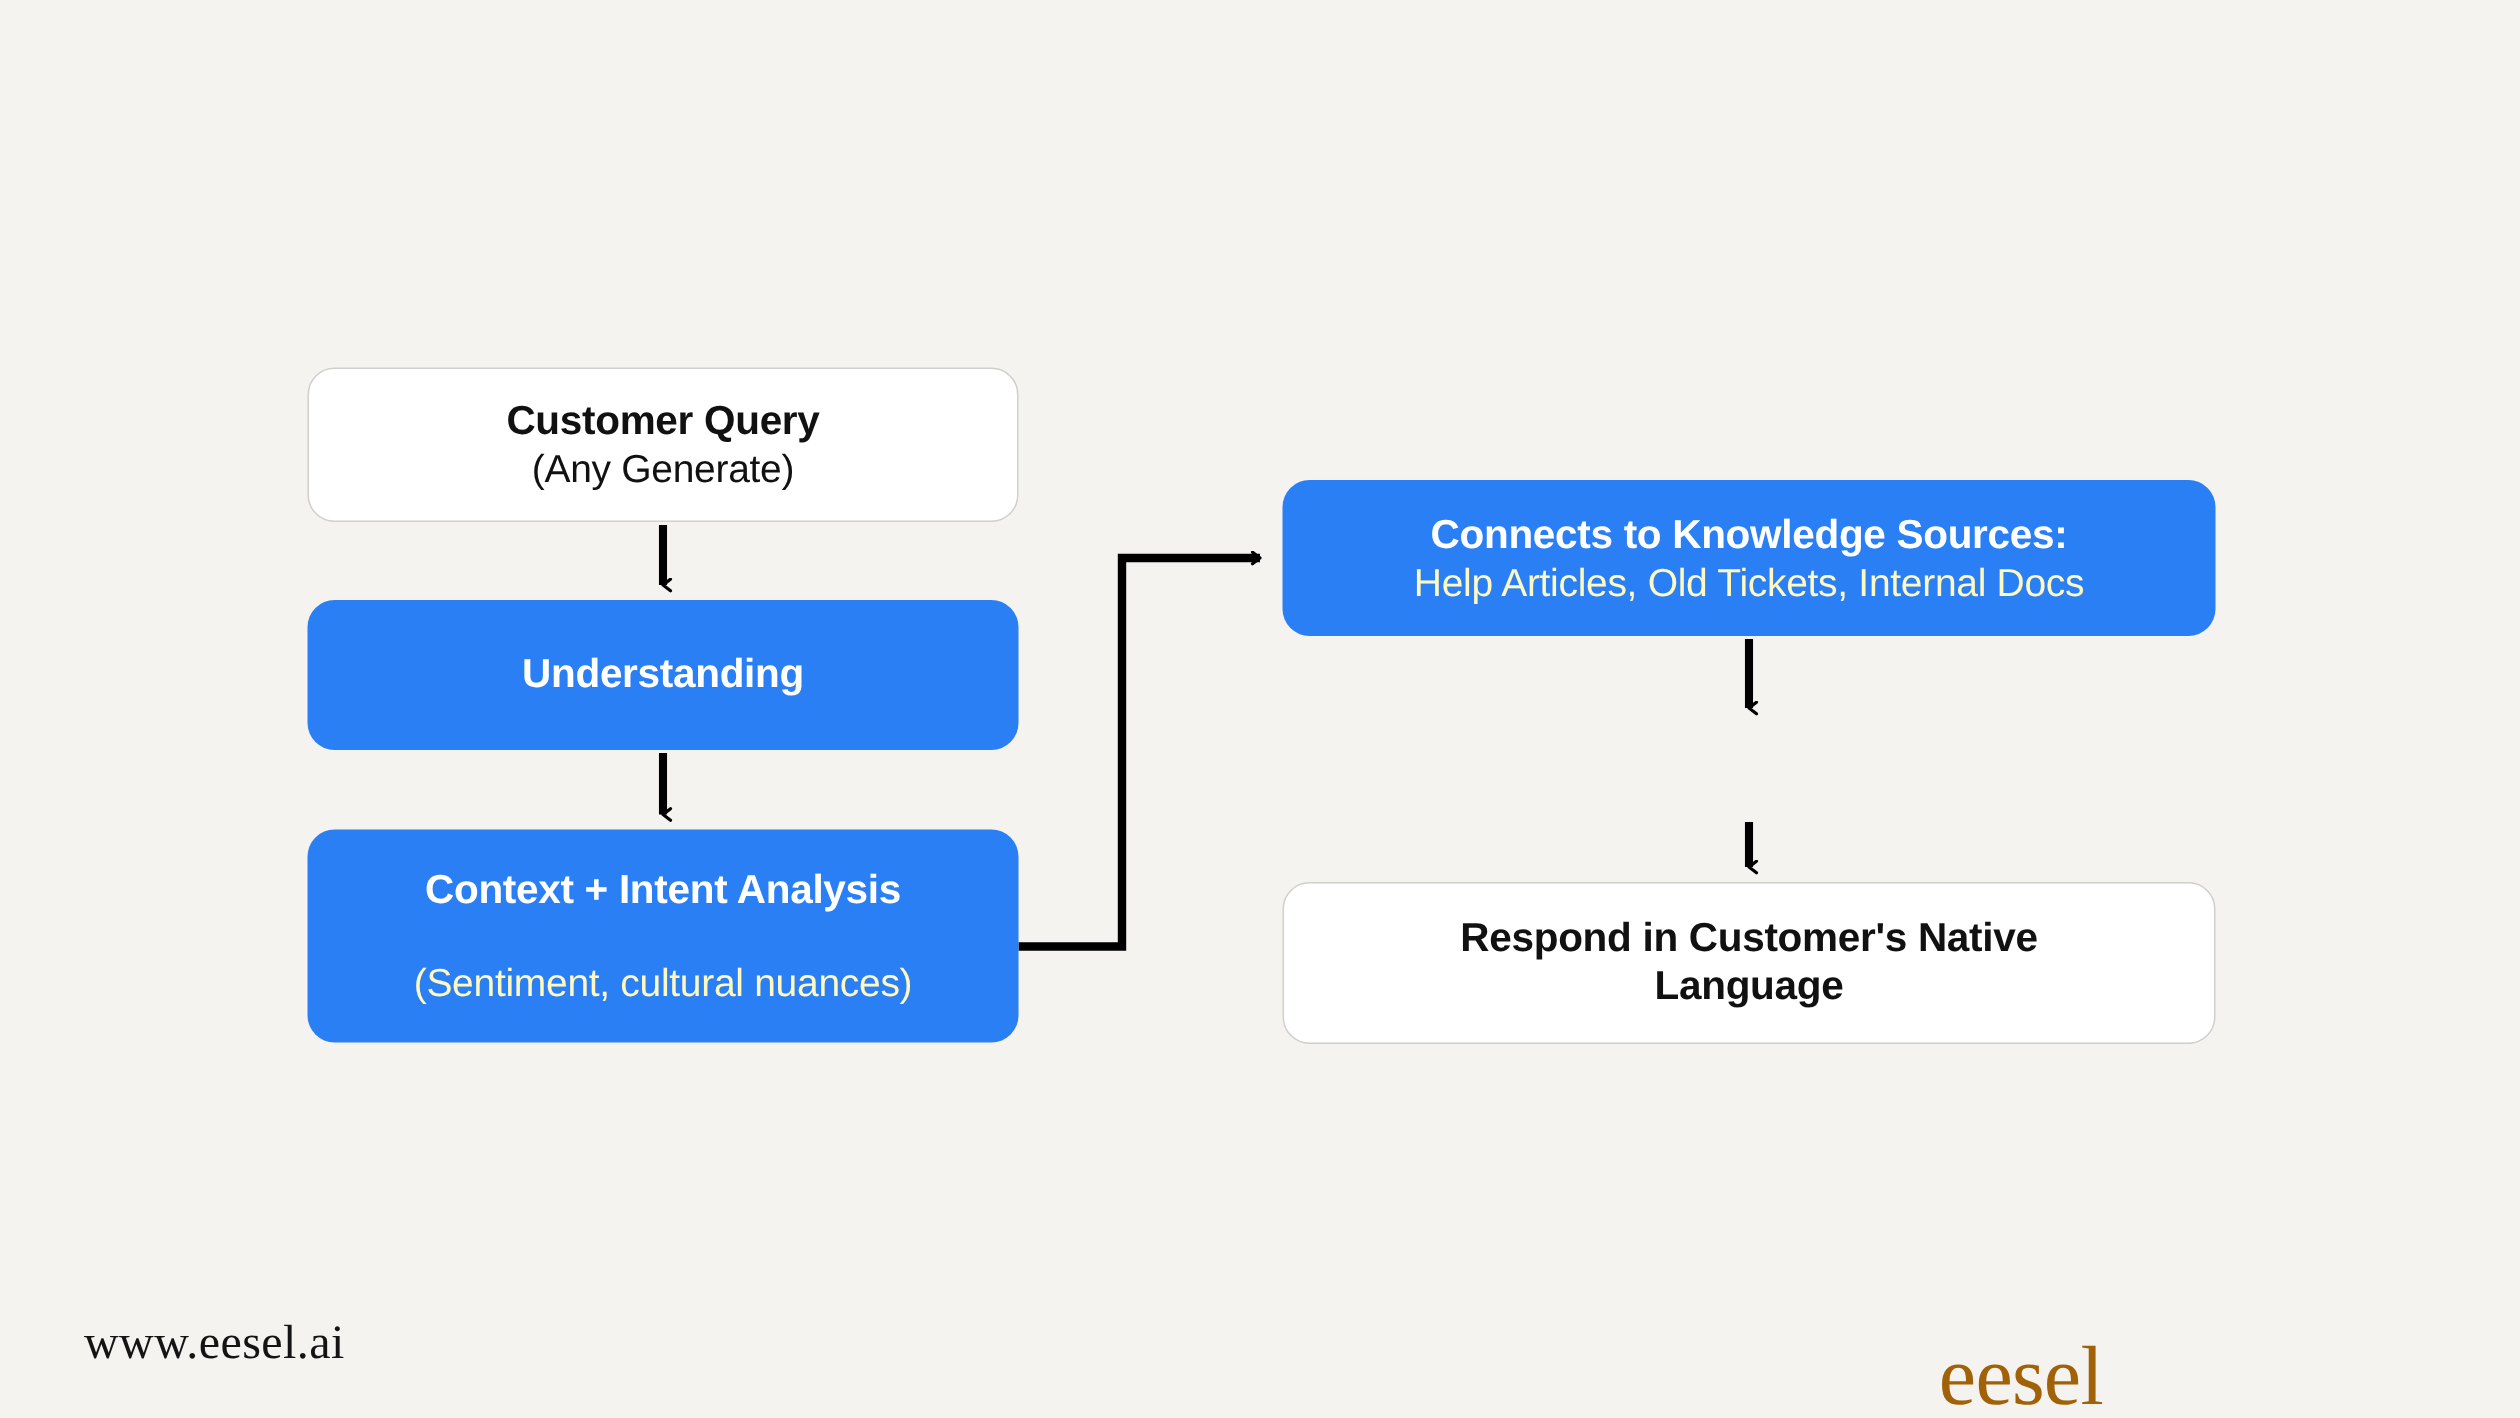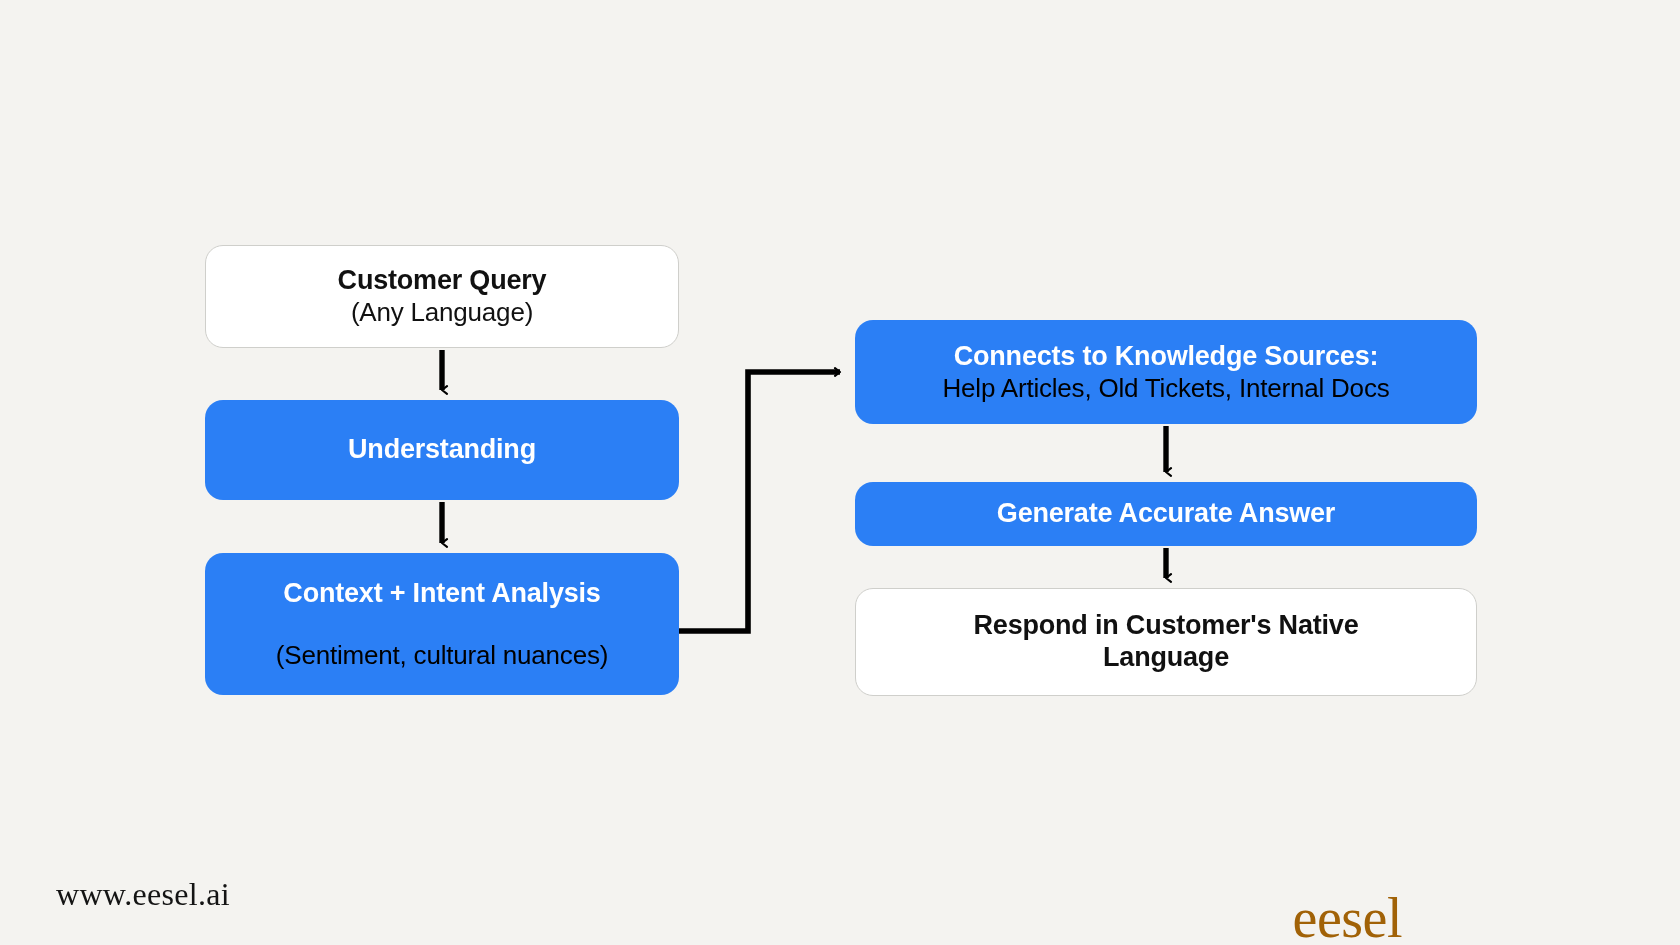--- a/index.html
+++ b/index.html
@@ -53,21 +53,21 @@
     border: 1.5px solid #cfcfcb;
     color: #111111;
   }
 
   .node.blue {
     background: #2b7ff5;
     border: none;
     color: #ffffff;
   }
 
-  .node.blue .sub { color: #000000; }
+  .node.blue .sub { color: #fef9c3; }
 
   
   #node-customer-query {
     left: 205px;  top: 245px;
     width: 474px; height: 103px;
   }
 
   #node-language-detection {
     left: 205px;  top: 400px;
     width: 474px; height: 100px;
@@ -157,40 +157,37 @@
       <line x1="1166" y1="426" x2="1166" y2="472" stroke="#000000" stroke-width="5.4" stroke-linecap="butt" marker-end="url(#arrowDown)"></line>
     </g>
 
     <g>
       <line x1="1166" y1="548" x2="1166" y2="578" stroke="#000000" stroke-width="5.4" stroke-linecap="butt" marker-end="url(#arrowDown)"></line>
     </g>
   </svg>
 
   <div class="node white" id="node-customer-query">
     <div class="title">Customer Query</div>
-    <div class="sub">(Any Language)</div>
+    <div class="sub">(Any Generate)</div>
   </div>
 
   <div class="node blue" id="node-language-detection">
     <div class="title">Understanding</div>
   </div>
 
   <div class="node blue" id="node-context-intent">
     <div class="title">Context + Intent Analysis</div>
     <div class="sub">(Sentiment, cultural nuances)</div>
   </div>
 
   <div class="node blue" id="node-knowledge-sources">
     <div class="title">Connects to Knowledge Sources:</div>
     <div class="sub">Help Articles, Old Tickets, Internal Docs</div>
   </div>
 
-  <div class="node blue" id="node-generate-answer">
-    <div class="title">Generate Accurate Answer</div>
-  </div>
 
   <div class="node white" id="node-respond-native">
     <div class="title">Respond in Customer's Native</div>
     <div class="title">Language</div>
   </div>
 
   <div id="footer-url">www.eesel.ai</div>
 
   <div id="footer-logo">eesel</div>
 

